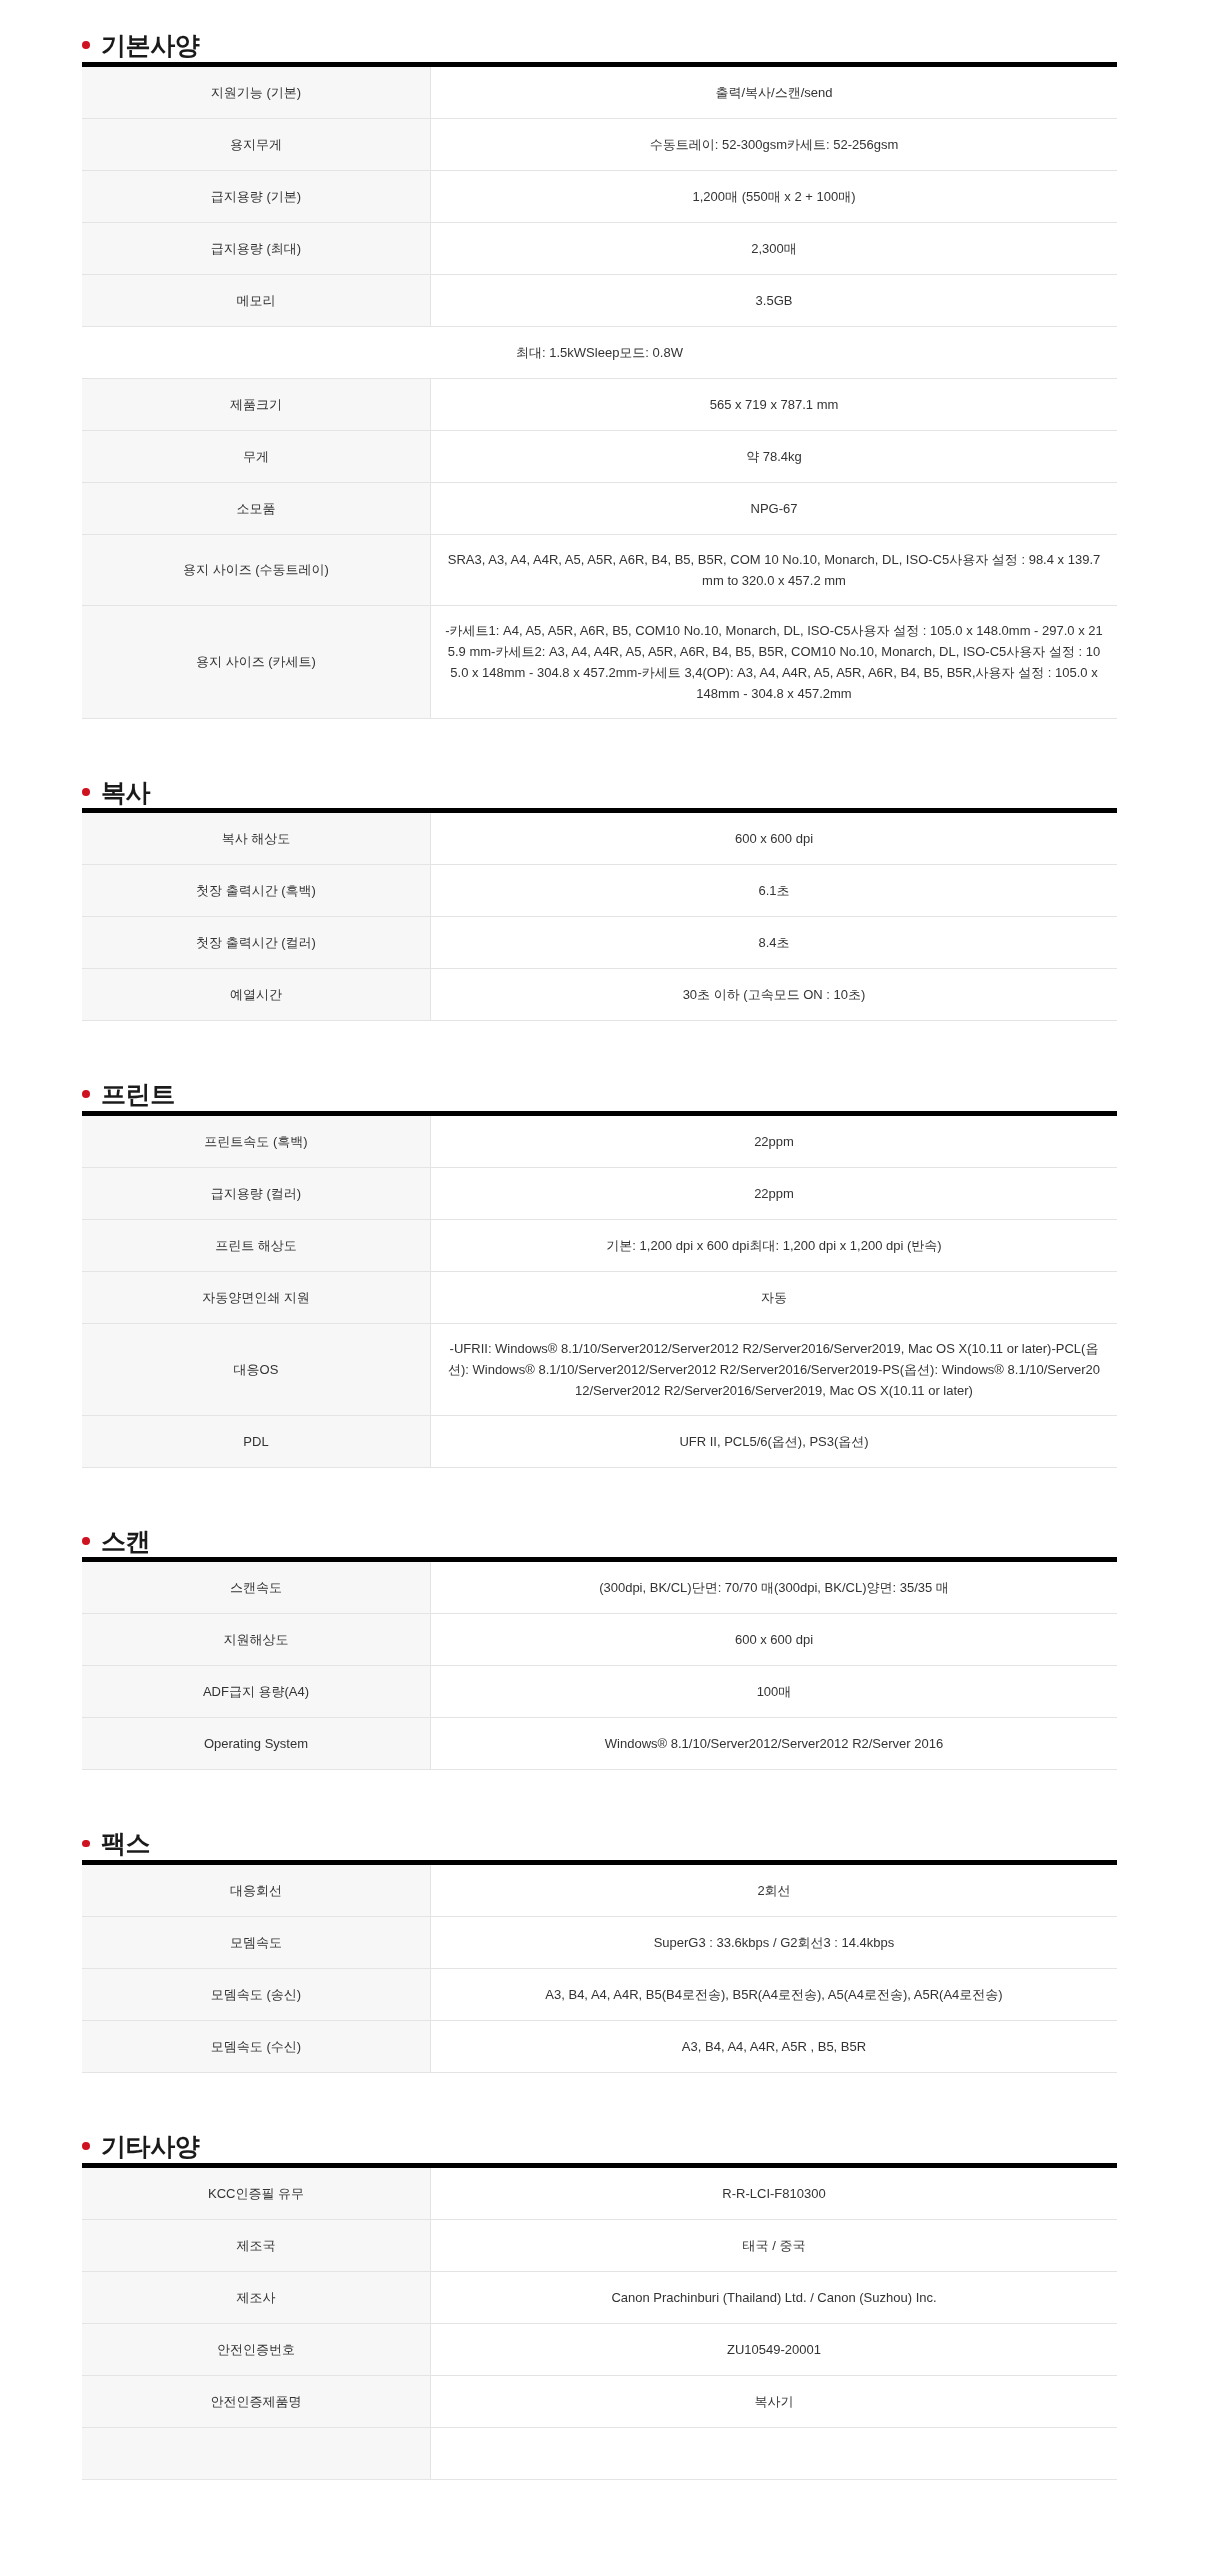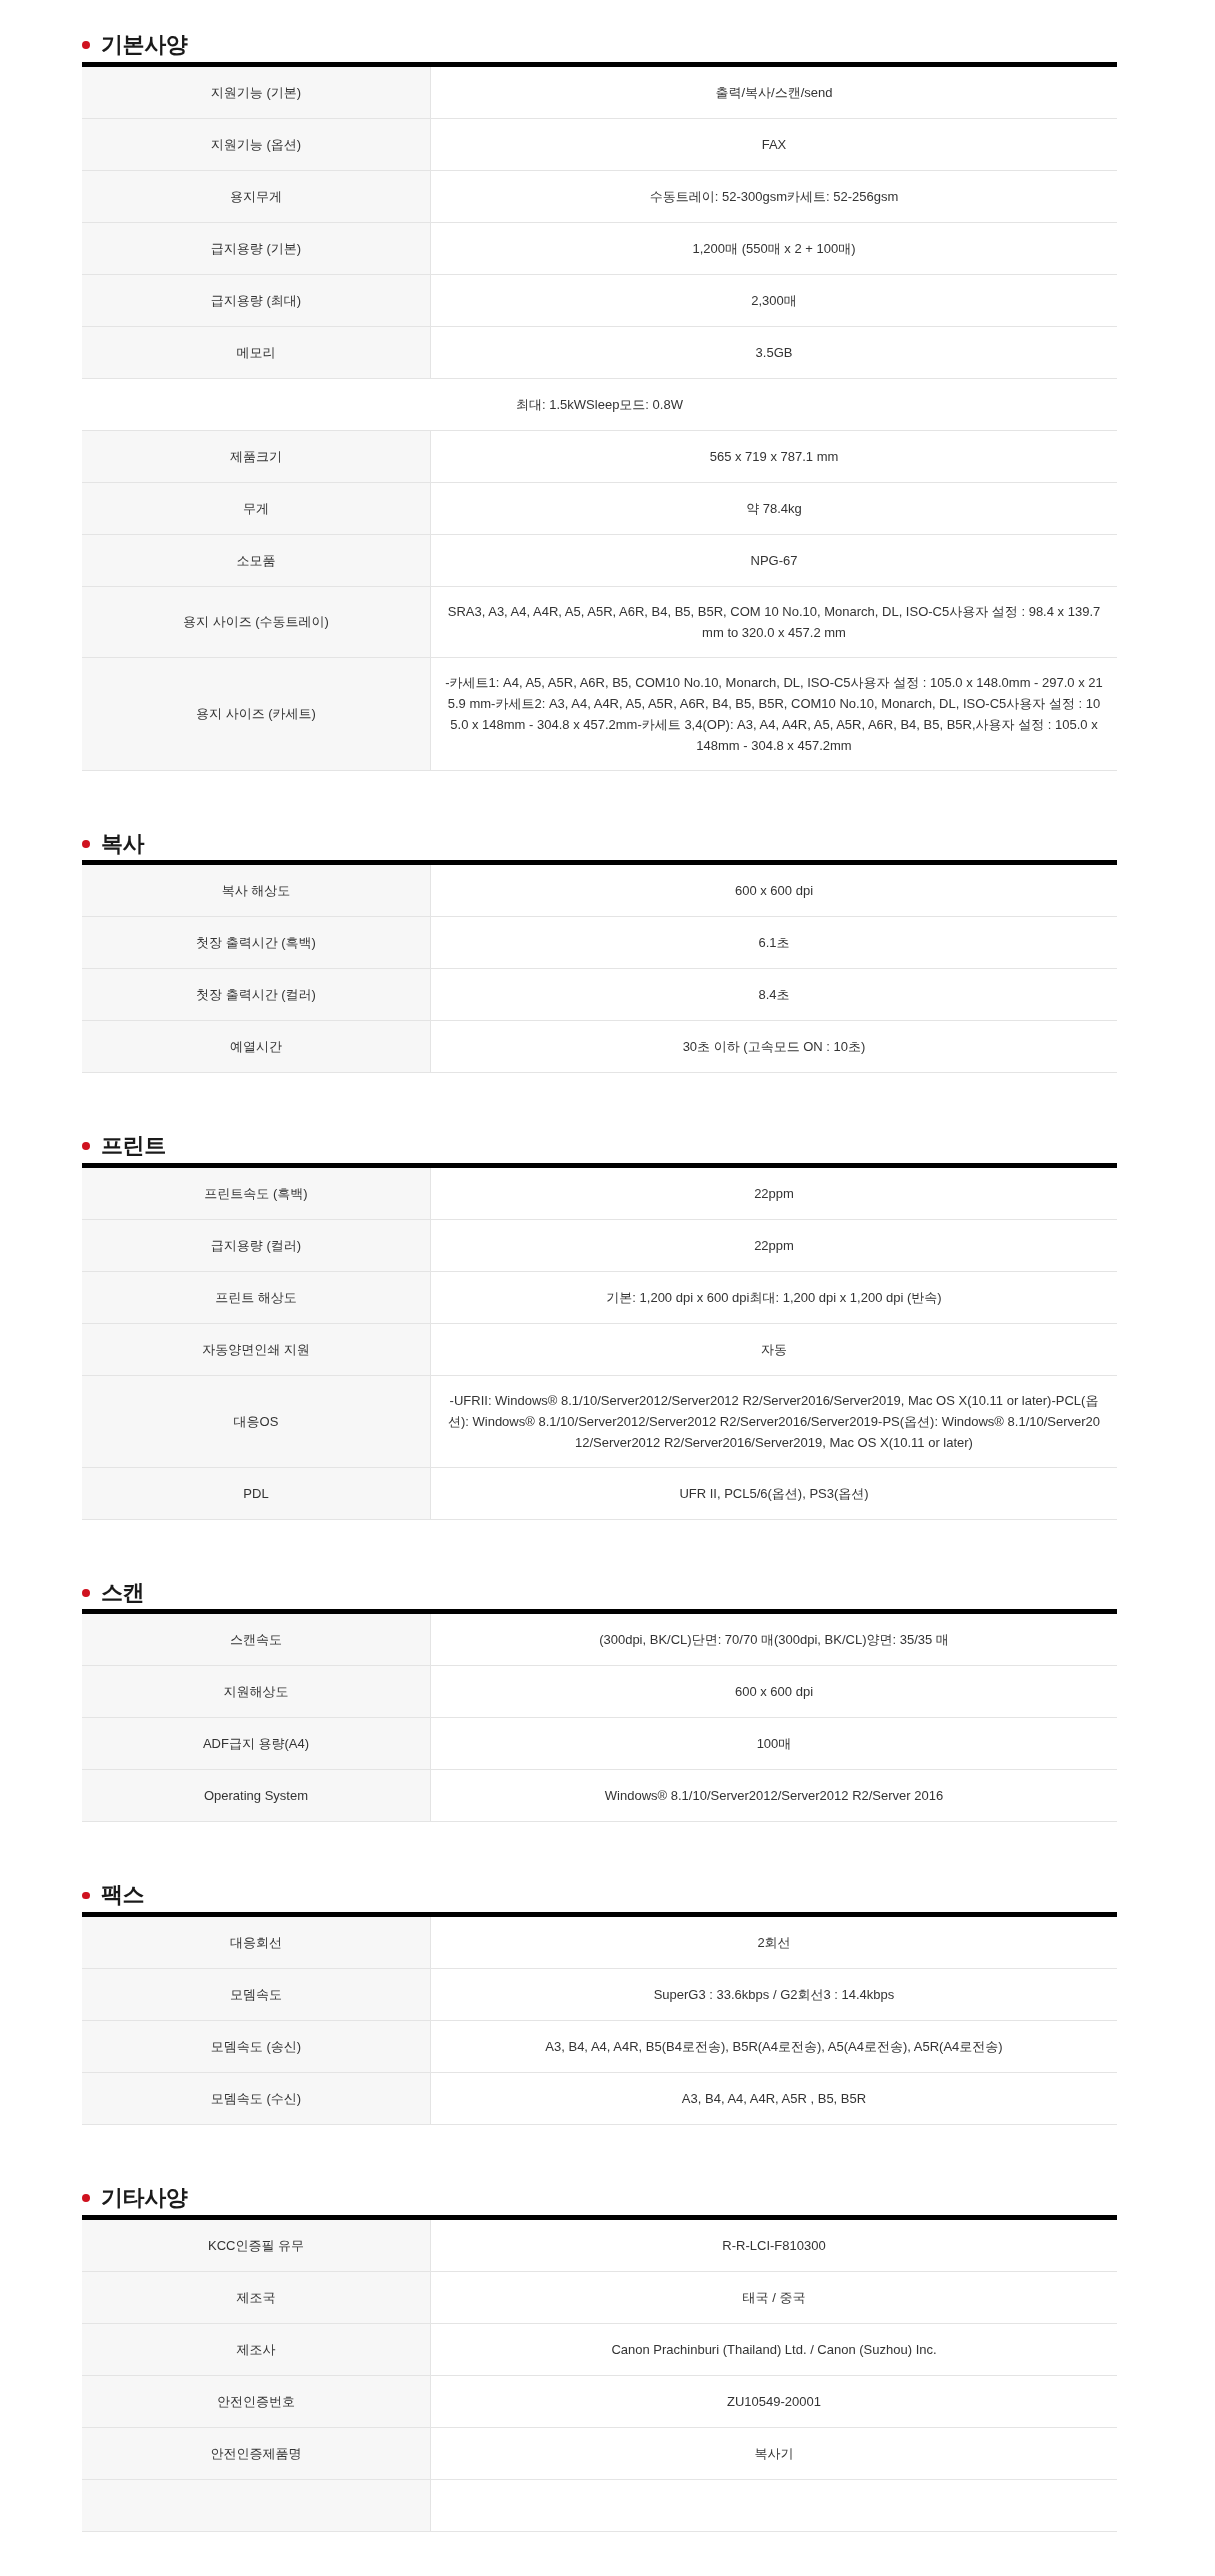--- a/index.html
+++ b/index.html
@@ -13,21 +13,21 @@
   *{margin:0;padding:0;}
   html,body{background:#ffffff;}
   body{
     width:1216px;height:2576px;overflow:hidden;box-sizing:border-box;
     padding:34px 0 0 82px;
     font-family:"Liberation Sans","DejaVu Sans",sans-serif;
   }
   .section:not(:first-of-type){margin-top:62px;}
   .section-title{
     display:flex;align-items:center;gap:11.2px;
-    font-size:22px;font-weight:700;line-height:22.4px;
+    font-size:25px;font-weight:700;line-height:22.4px;
     color:var(--title-text);letter-spacing:-0.4px;
     margin:0 0 5.2px 0;
   }
   .bullet{
     width:7.8px;height:7.8px;border-radius:50%;
     background:var(--accent);flex:0 0 7.8px;
   }
   .spec-table{
     width:1035px;
     border-top:5.2px solid var(--table-top);
@@ -63,24 +63,20 @@
     <h2 class="section-title">
       <span class="bullet"></span>
       <span class="title-text">기본사양</span>
     </h2>
     <div class="spec-table">
   <div class="spec-row">
     <div class="cell label">지원기능 (기본)</div>
     <div class="cell value">출력/복사/스캔/send</div>
   </div>
 
-  <div class="spec-row">
-    <div class="cell label">지원기능 (옵션)</div>
-    <div class="cell value">FAX</div>
-  </div>
 
   <div class="spec-row">
     <div class="cell label">용지무게</div>
     <div class="cell value">수동트레이: 52-300gsm카세트: 52-256gsm</div>
   </div>
 
   <div class="spec-row">
     <div class="cell label">급지용량 (기본)</div>
     <div class="cell value">1,200매 (550매 x 2 + 100매)</div>
   </div>

